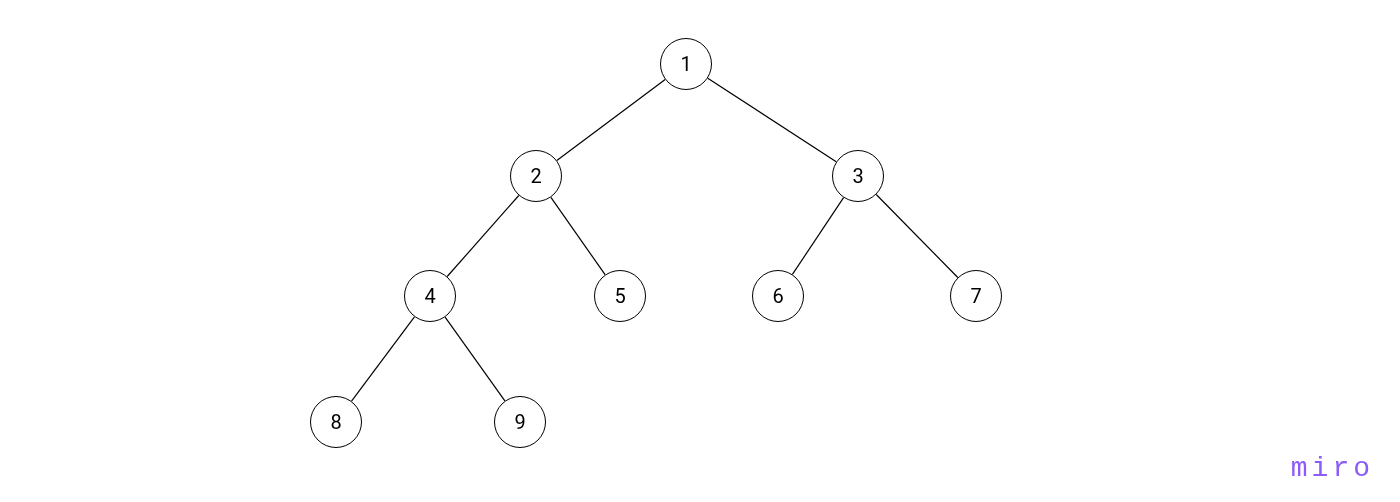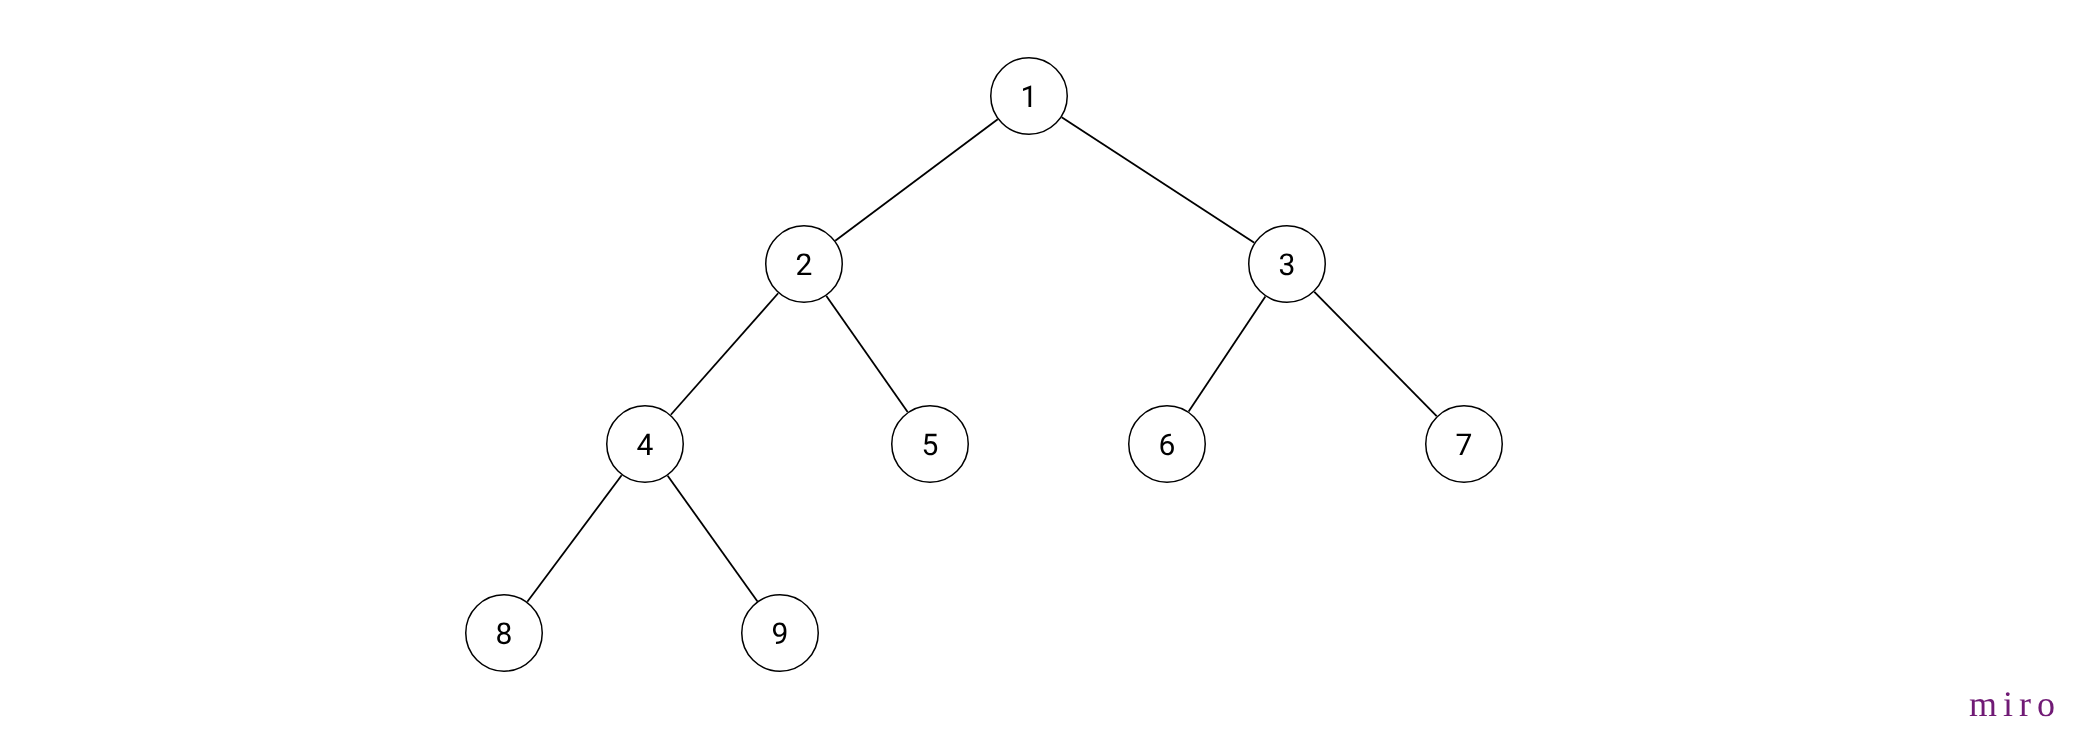--- a/index.html
+++ b/index.html
@@ -33,25 +33,25 @@
     }
     .edge {
       stroke: #000000;
       stroke-width: 1.2;
       fill: none;
     }
     .watermark {
       position: absolute;
       right: 26px;
       bottom: 18px;
-      color: #701a75;
-      font-size: 24px;
+      color: #8b5cf6;
+      font-size: 28px;
       letter-spacing: 4px;
       font-weight: 400;
-      font-family: Liberation Serif, serif;
+      font-family: Liberation Mono, monospace;
     }
   </style>
 </head>
 <body>
 
 <div class="canvas">
   <svg id="edges-svg" width="1400" height="502" style="position:absolute;top:0;left:0;">
       <path d="M 665.1667142259798 79.55552004460176 Q 611 120 556.8332857740202 160.44447995539824" class="edge"></path>
       <path d="M 707.7879502023947 78.18750245737324 Q 772 120 836.2120497976053 161.81249754262674" class="edge"></path>
       <path d="M 518.7870985694094 195.48630350632902 Q 483 236 447.21290143059065 276.513696493671" class="edge"></path>

